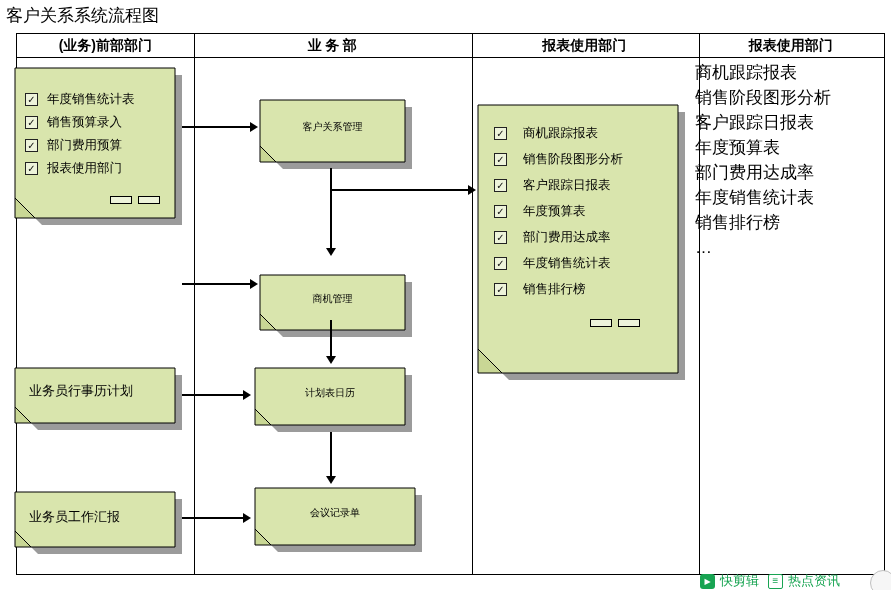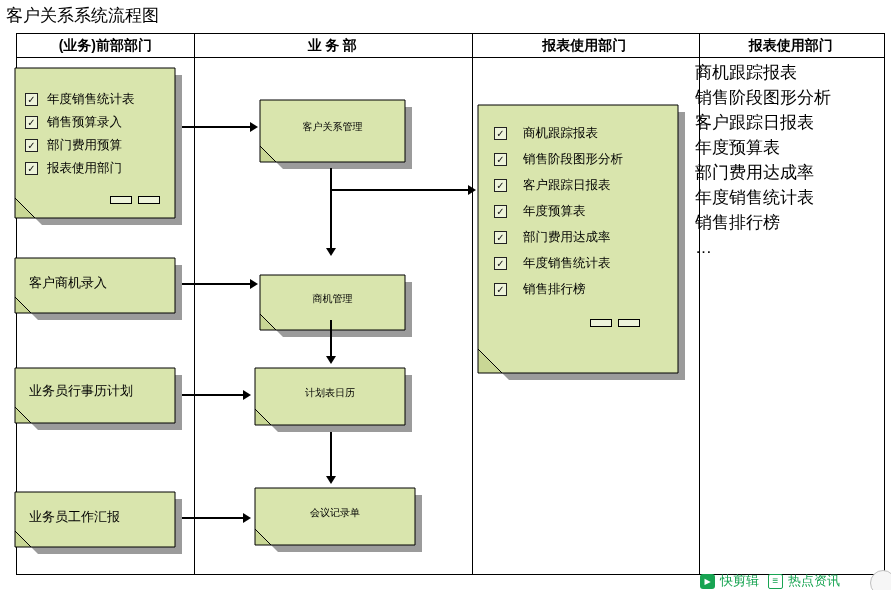--- a/index.html
+++ b/index.html
@@ -95,30 +95,20 @@
           <span>报表使用部门</span>
         </div>
       </div>
       <div class="btn-row" style="left:95px; top:128px">
         <span class="mini-btn"></span>
         <span class="mini-btn"></span>
       </div>
     </div>
   </div>
 
-  <div class="doc" style="left:15px; top:258px; width:160px; height:55px">
-    <svg width="160" height="55">
-      <path class="shadow" d="M7 7 H167 V62 H23 L7 46 Z"></path>
-      <path class="bodyp" d="M0 0 H160 V55 H16 L0 39 Z"></path>
-      <path class="flap" d="M0 39 L16 55 H0 Z"></path>
-    </svg>
-    <div class="content">
-        <div class="left-label">客户商机录入</div>
-      </div>
-  </div>
 
   <div class="doc" style="left:15px; top:368px; width:160px; height:52px">
     <svg width="160" height="55">
       <path class="shadow" d="M7 7 H167 V62 H23 L7 46 Z"></path>
       <path class="bodyp" d="M0 0 H160 V55 H16 L0 39 Z"></path>
       <path class="flap" d="M0 39 L16 55 H0 Z"></path>
     </svg>
     <div class="content">
         <div class="left-label">业务员行事历计划</div>
       </div>

